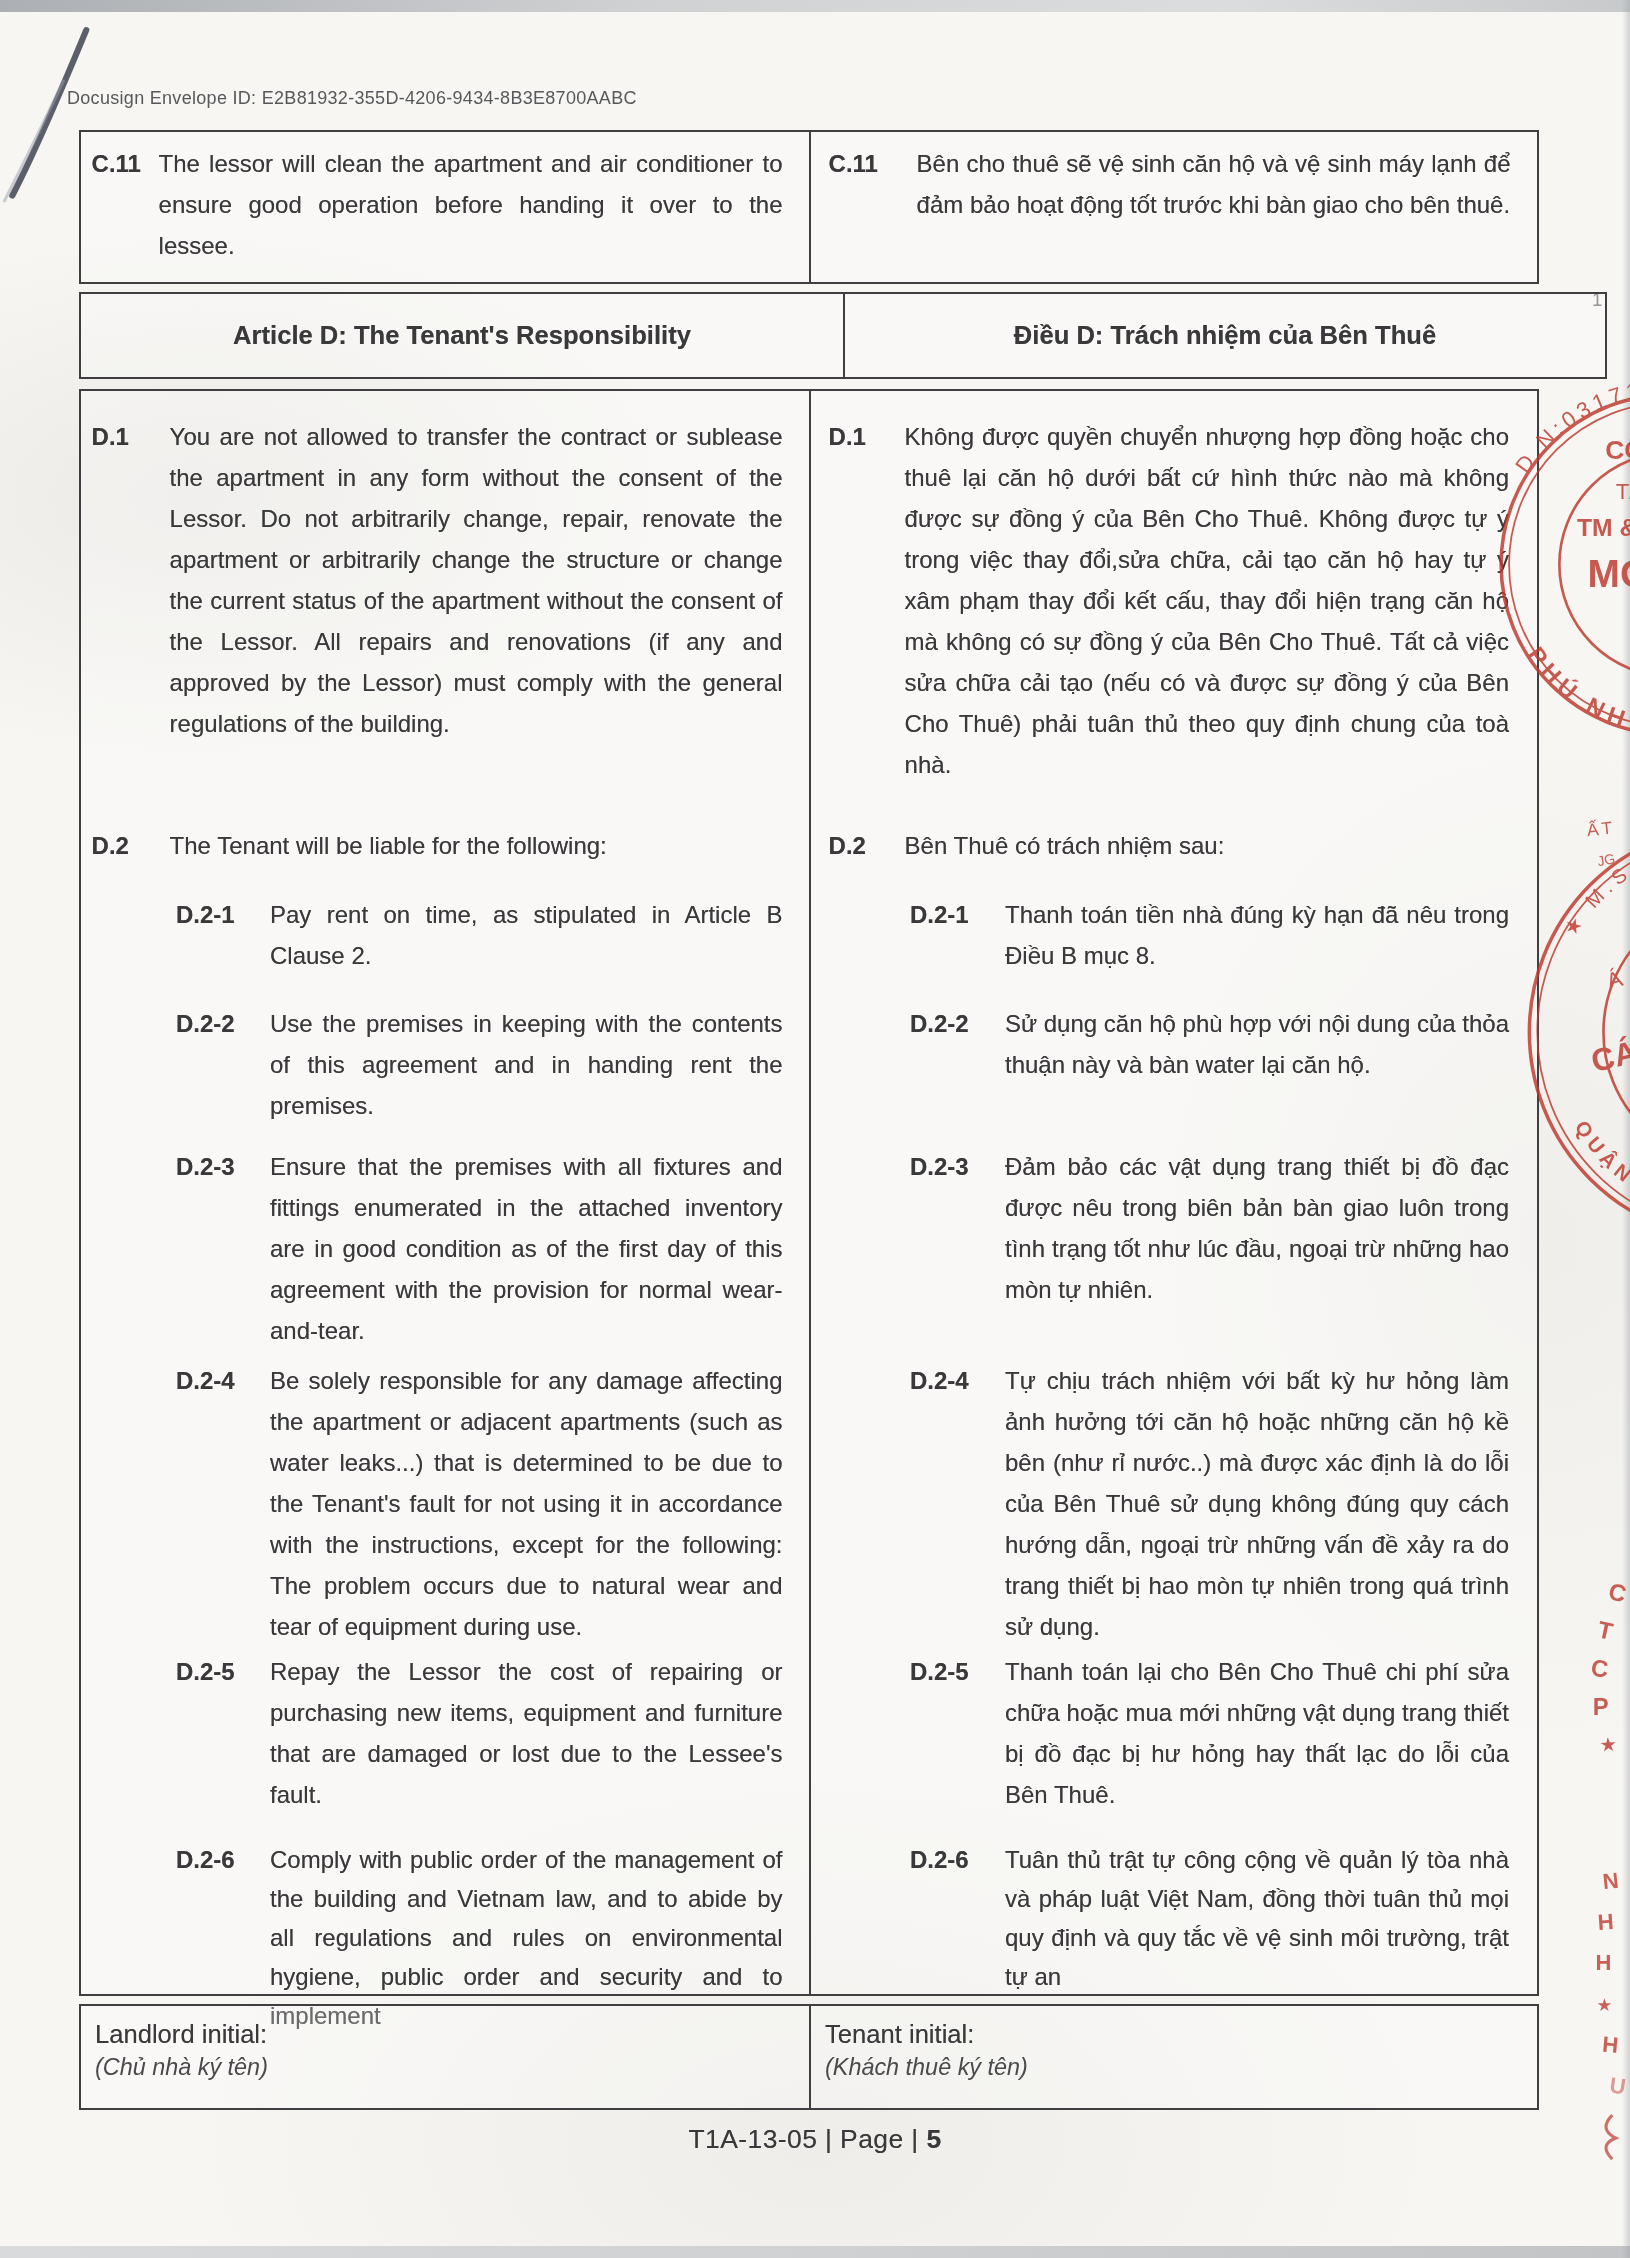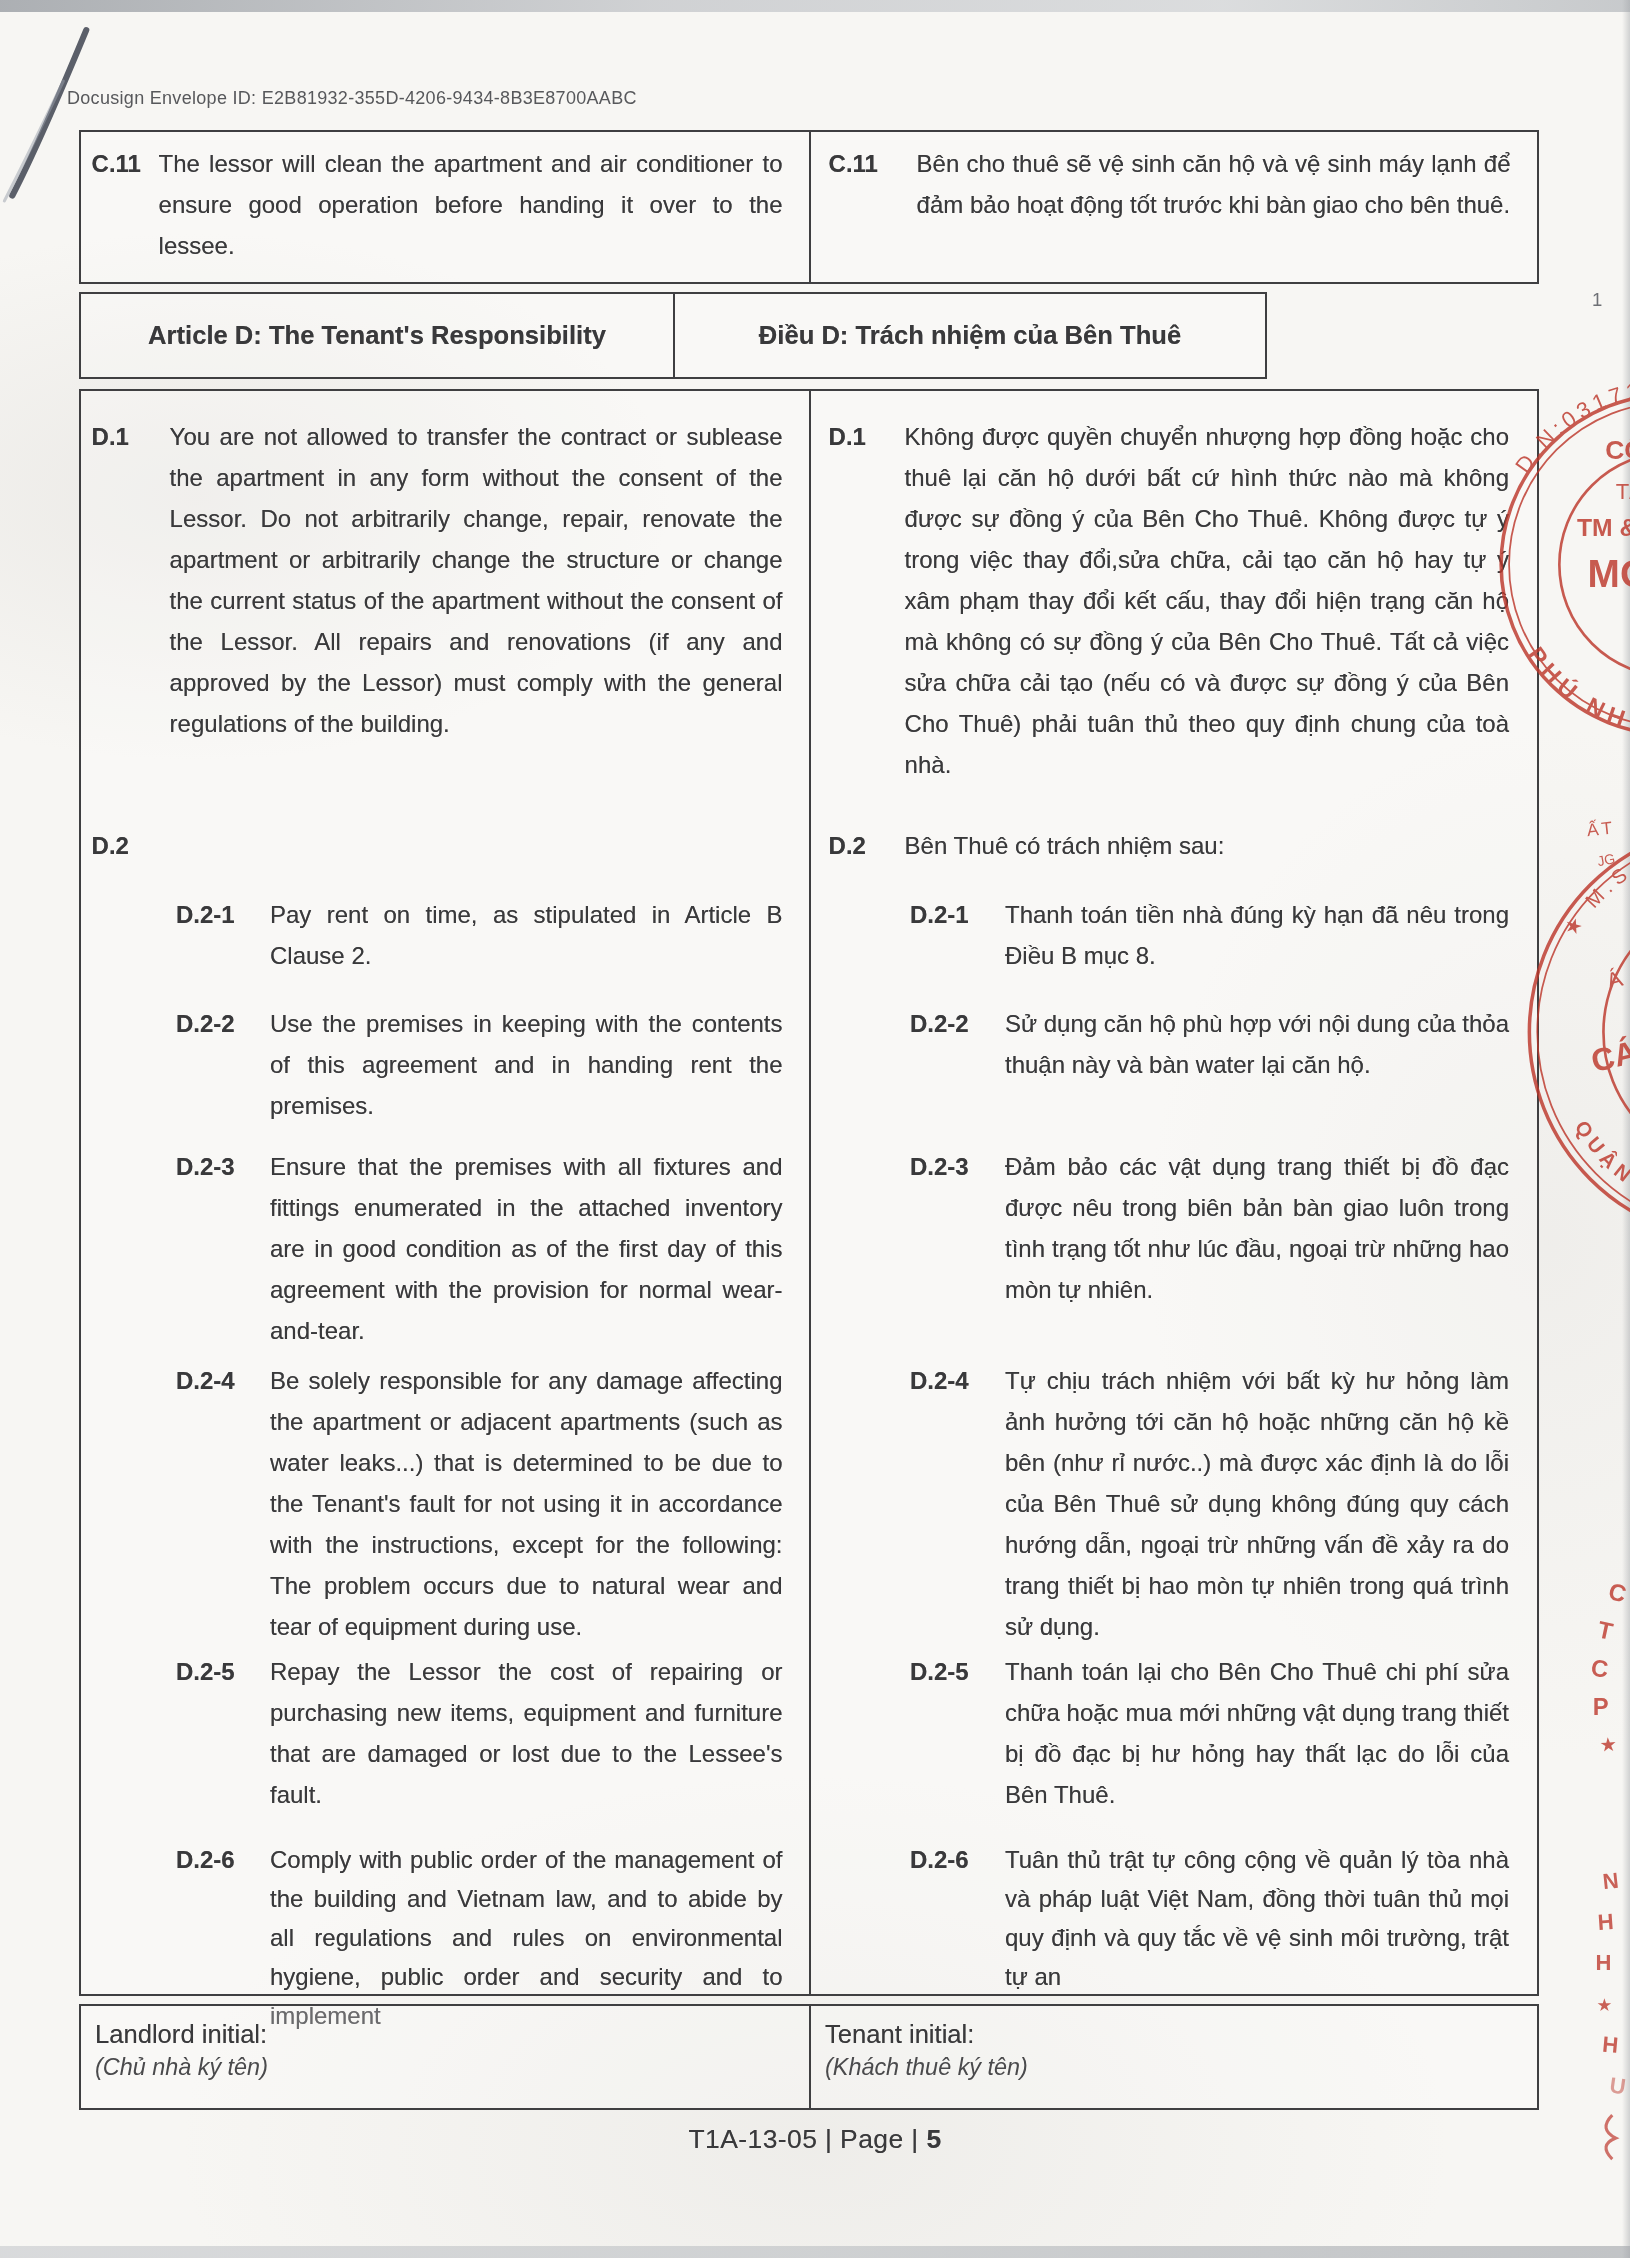--- a/index.html
+++ b/index.html
@@ -32,21 +32,21 @@
 
   
   #box-c11{left:79px;top:130px;width:1460px;height:154px;}
   #box-c11 .cwrap{display:flex;padding:10.6px 26.5px 0 10.6px;}
   #box-c11 .cell.l .num{width:67px;}
   #box-c11 .cell.r .cwrap{padding-left:17.6px;}
   #box-c11 .cell.r .num{width:88px;}
   #box-c11 .txt{flex:1;}
 
   
-  #box-hdr{left:79px;top:292px;width:1188px;height:87px;}
+  #box-hdr{left:79px;top:292px;width:1528px;height:87px;}
   #box-hdr .cell{display:flex;align-items:center;justify-content:center;
     font-weight:bold;font-size:25.6px;text-shadow:0 0 0.5px rgba(45,45,45,.55);}
 
   
   #box-main{left:79px;top:389px;width:1460px;height:1607px;}
   .item{position:absolute;display:flex;}
   .item .txt{flex:1;}
   .cell.l .item{left:10.6px;right:26.5px;}
   .cell.l .item.d1 .num{width:78px;}
   .cell.l .item.sub{left:95px;}
@@ -109,20 +109,21 @@
 
   <div class="tbox" id="box-main">
 
     <div class="cell l">
       <div class="item d1 bodytext" style="top:25px">
         <span class="num">D.1</span>
         <span class="txt just">You are not allowed to transfer the contract or sublease the apartment in any form without the consent of the Lessor. Do not arbitrarily change, repair, renovate the apartment or arbitrarily change the structure or change the current status of the apartment without the consent of the Lessor. All repairs and renovations (if any and approved by the Lessor) must comply with the general regulations of the building.</span>
       </div>
       <div class="item d1 bodytext" style="top:434px">
         <span class="num">D.2</span>
+        <span class="txt">The Tenant will be liable for the following:</span>
       </div>
       <div class="item sub bodytext" style="top:503px">
         <span class="num">D.2-1</span>
         <span class="txt just">Pay rent on time, as stipulated in Article B Clause 2.</span>
       </div>
       <div class="item sub bodytext" style="top:612px">
         <span class="num">D.2-2</span>
         <span class="txt just">Use the premises in keeping with the contents of this agreement and in handing rent the premises.</span>
       </div>
       <div class="item sub bodytext" style="top:755px">

